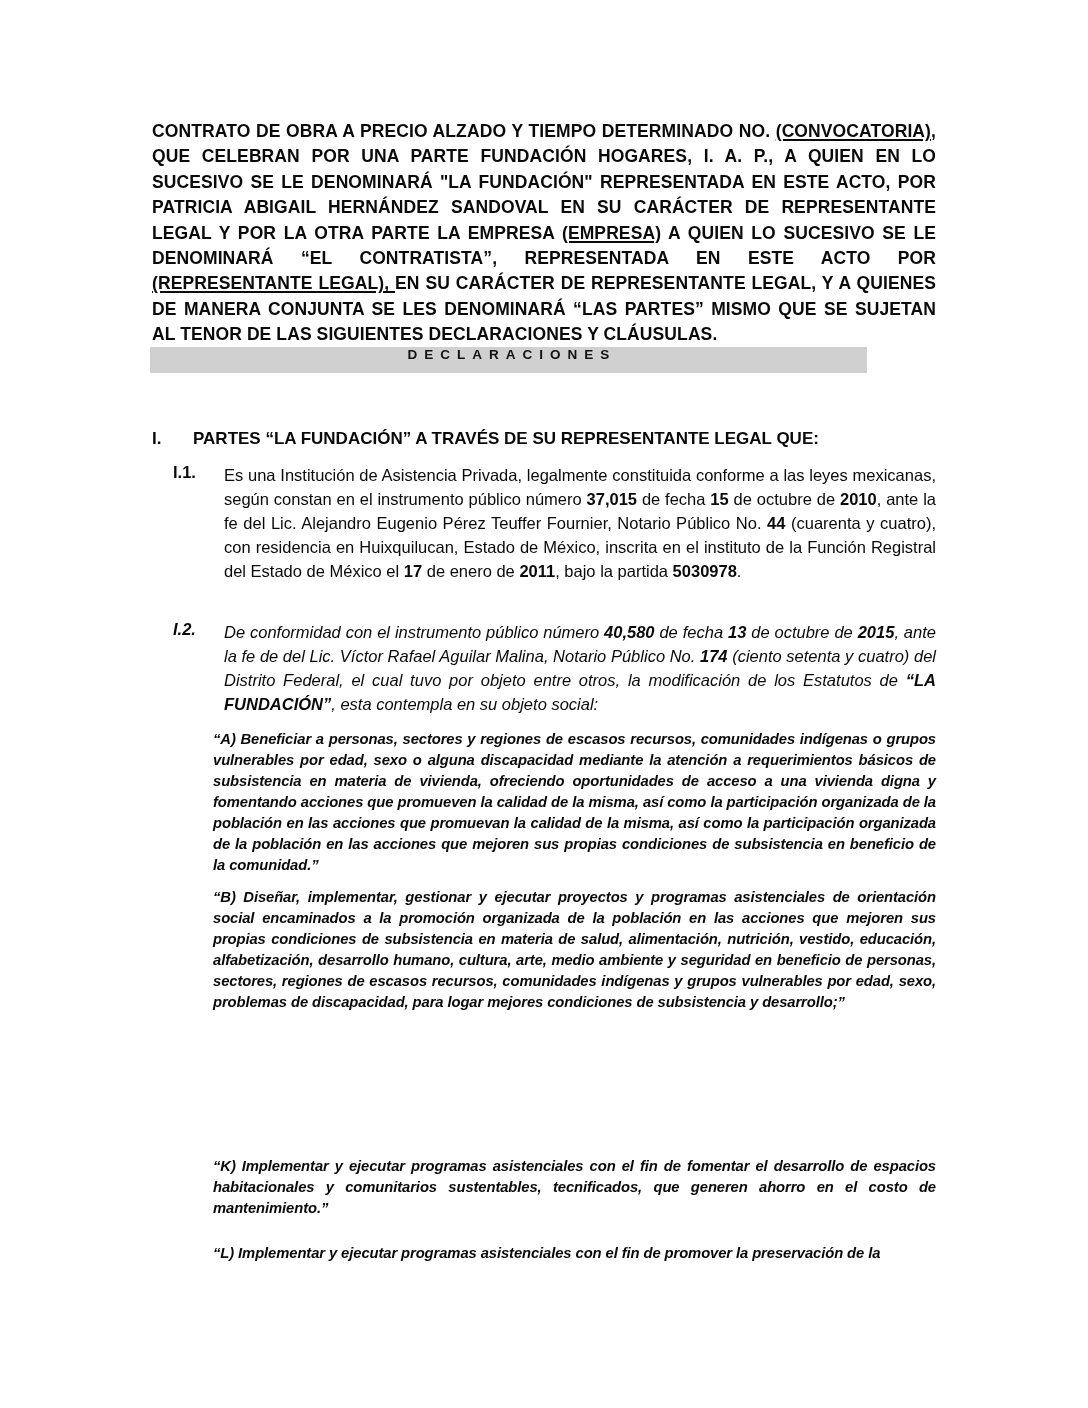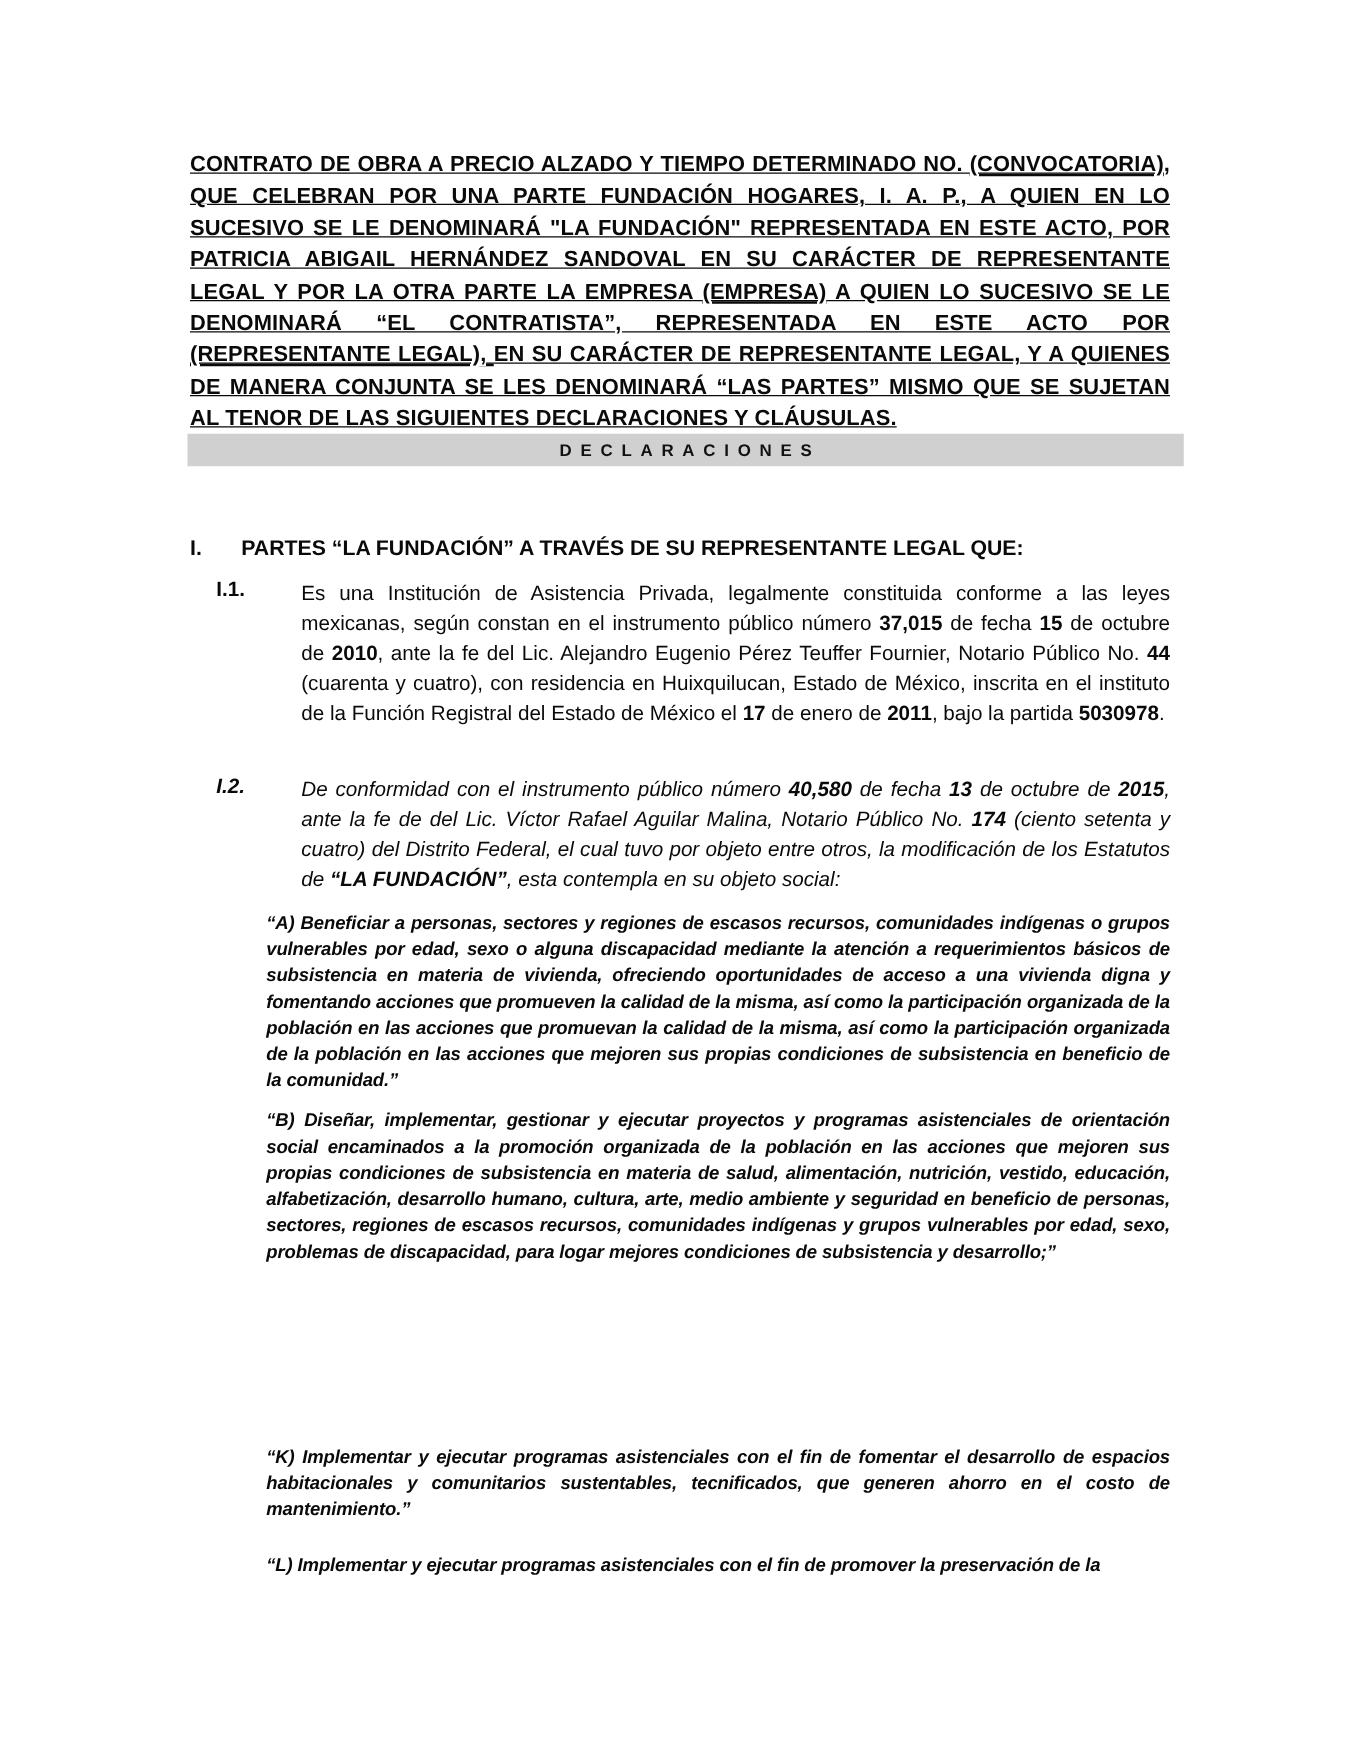--- a/index.html
+++ b/index.html
@@ -12,47 +12,46 @@
     -webkit-font-smoothing: antialiased;
   }
   .page { position: absolute; inset: 0; overflow: hidden; }
 
   .title {
     position: absolute; left: 152px; top: 119px; width: 784px;
     margin: 0;
     font-weight: bold; font-size: 17.5px; line-height: 25.4px;
     letter-spacing: 0.1px;
     text-align: justify;
-    text-decoration: underline;
   }
 
   .band {
-    position: absolute; left: 150px; top: 347px; width: 797px; height: 26px;
+    position: absolute; left: 150px; top: 347px; width: 717px; height: 26px;
     background: #d0d0d0;
-    display: flex; align-items: center; justify-content: center;
+    display: flex; justify-content: center;
   }
   .band span {
     font-weight: bold; font-size: 13.5px; letter-spacing: 7px;
     text-indent: 7px; color: #111;
   }
 
   .heading {
     position: absolute; left: 152px; top: 429px; width: 784px;
     font-weight: bold; font-size: 17px; letter-spacing: 0px;
     display: flex;
   }
   .h-num { width: 41px; flex: 0 0 41px; }
   .h-text { flex: 1; }
 
   .clause { position: absolute; left: 173px; width: 763px; }
   .clause-1 { top: 463px; }
   .clause-2 { top: 620px; font-style: italic; }
   .c-num { position: absolute; left: 0; top: 0; font-weight: bold; font-size: 16.5px; }
   .c-text {
-    margin: 0 0 0 68px;
+    margin: 0 0 0 51px;
     font-size: 16.5px; line-height: 24px;
     text-align: justify;
   }
 
   .quote {
     position: absolute; left: 213px; width: 723px; margin: 0;
     font-weight: bold; font-style: italic;
     font-size: 14.8px; line-height: 21px; letter-spacing: -0.1px;
     text-align: justify;
   }

